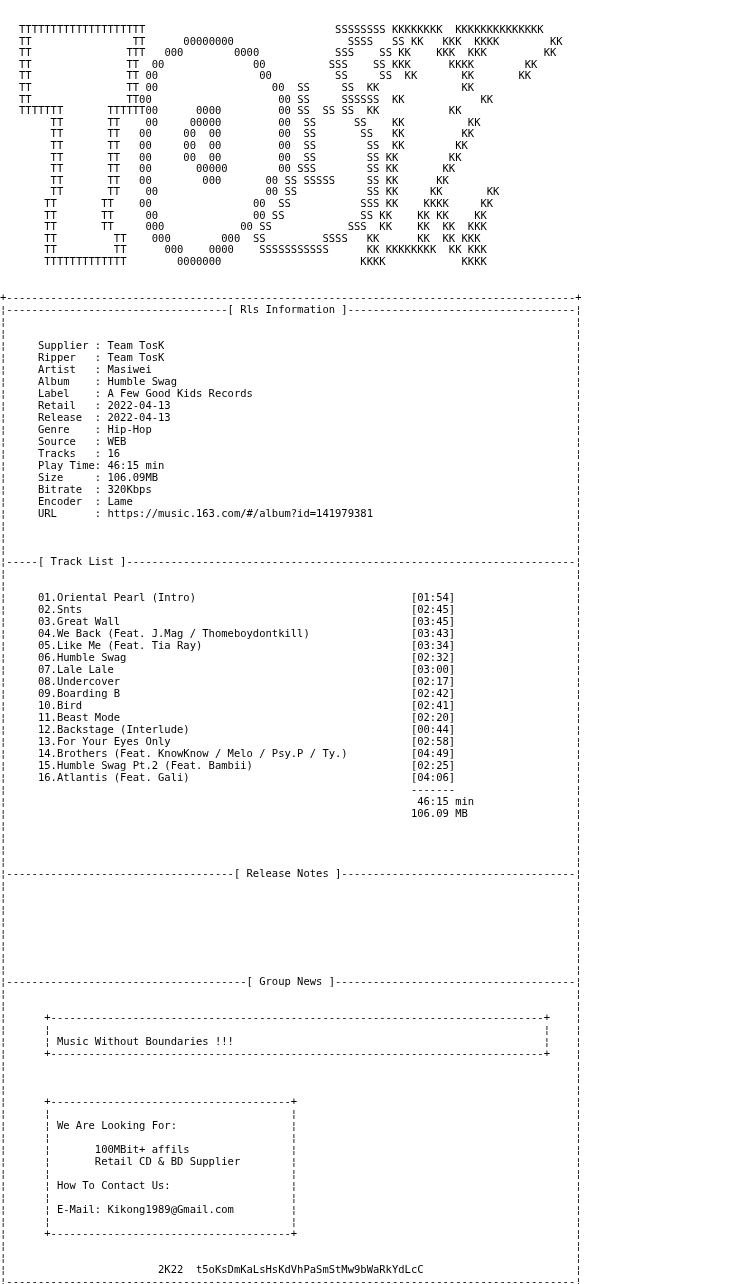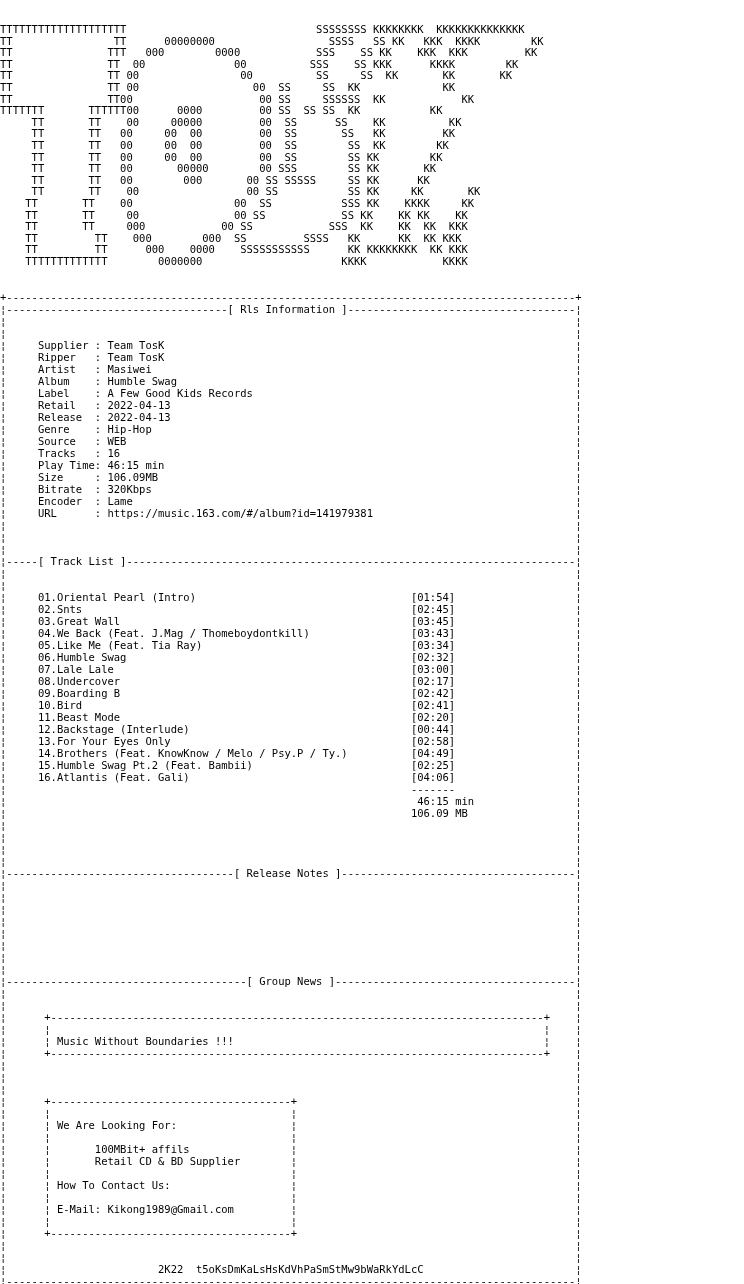--- a/index.html
+++ b/index.html
@@ -33,20 +33,21 @@
     display: block;
     font-weight: bold;
   }
   .art {
     display: block;
     white-space: pre;
     font-family: "DejaVu Sans Mono", "Liberation Mono", monospace;
     font-size: 10.5px;
     line-height: 11.6px;
     color: #000000;
+    padding-left: 19px;
   }
   .blk {
     display: block;
     white-space: pre;
   }
 </style>
 </head>
 <body>
 
 <div id="nfo">

